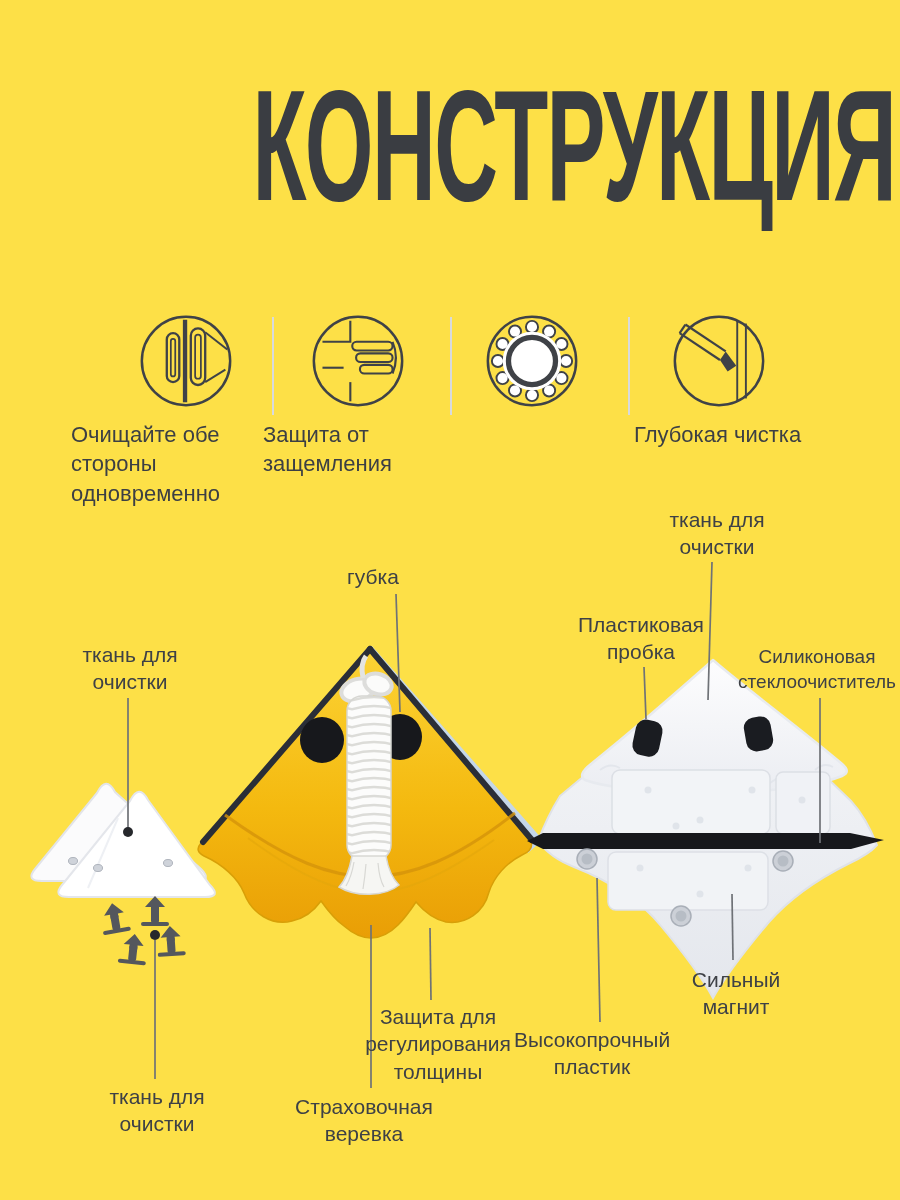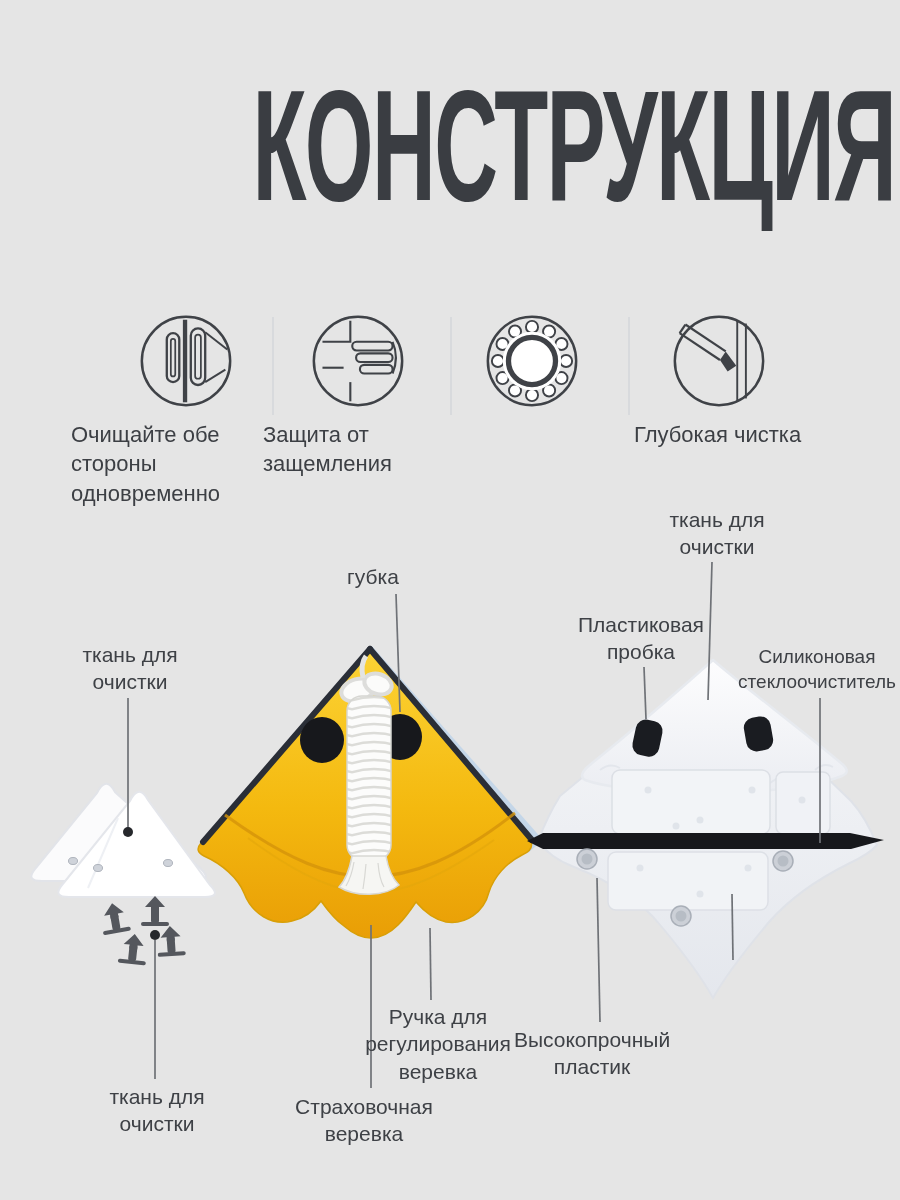--- a/index.html
+++ b/index.html
@@ -1,16 +1,16 @@
 <!DOCTYPE html>
 <html><head>
 <meta charset="utf-8">
 <style>
   html,body{margin:0;padding:0;background:#ffffff;}
-  .canvas{position:relative;width:900px;height:1200px;margin:0 auto;background:#e5e5e5;
+  .canvas{position:relative;width:900px;height:1200px;margin:0 auto;background:#fde047;
           font-family:"Liberation Sans", sans-serif;overflow:hidden;}
   
   .title{position:absolute;top:66px;left:0;width:900px;text-align:center;
          font-size:158px;font-weight:700;color:#3a3d42;line-height:1;white-space:nowrap;}
   .title span{display:inline-block;transform:scaleX(0.56);transform-origin:50% 0;letter-spacing:-3px;}
   
   .feature{position:absolute;top:313px;}
   .feature svg.icon{width:96px;height:96px;display:block;margin:0 auto;}
   .caption{margin-top:11px;font-size:22px;line-height:1.33;color:#3c3f44;}
   .divider{position:absolute;top:317px;height:98px;width:2px;background:#d8dadd;}
@@ -215,18 +215,19 @@
     </g>
     <circle cx="128" cy="832" r="5" fill="#26282c"></circle>
     <circle cx="155" cy="935" r="5" fill="#26282c"></circle>
   </svg>
 
   <div class="callout" style="left:373px;top:563px;width:110px;">губка</div>
   <div class="callout" style="left:717px;top:506px;width:120px;">ткань для очистки</div>
   <div class="callout" style="left:641px;top:611px;width:150px;">Пластиковая пробка</div>
   <div class="callout" style="left:817px;top:645px;width:200px;font-size:19px;">Силиконовая стеклоочиститель</div>
   <div class="callout" style="left:130px;top:641px;width:120px;">ткань для очистки</div>
+  <div class="callout" style="left:736px;top:966px;width:125px;">Сильный магнит</div>
   <div class="callout" style="left:592px;top:1026px;width:185px;">Высокопрочный пластик</div>
   <div class="callout" style="left:364px;top:1093px;width:165px;">Страховочная веревка</div>
-  <div class="callout" style="left:438px;top:1003px;width:165px;">Ручка для регулирования веревка</div>
+  <div class="callout" style="left:438px;top:1003px;width:165px;">Защита для регулирования толщины</div>
   <div class="callout" style="left:157px;top:1083px;width:120px;">ткань для очистки</div>
 
 </div>
 
 </body></html>

